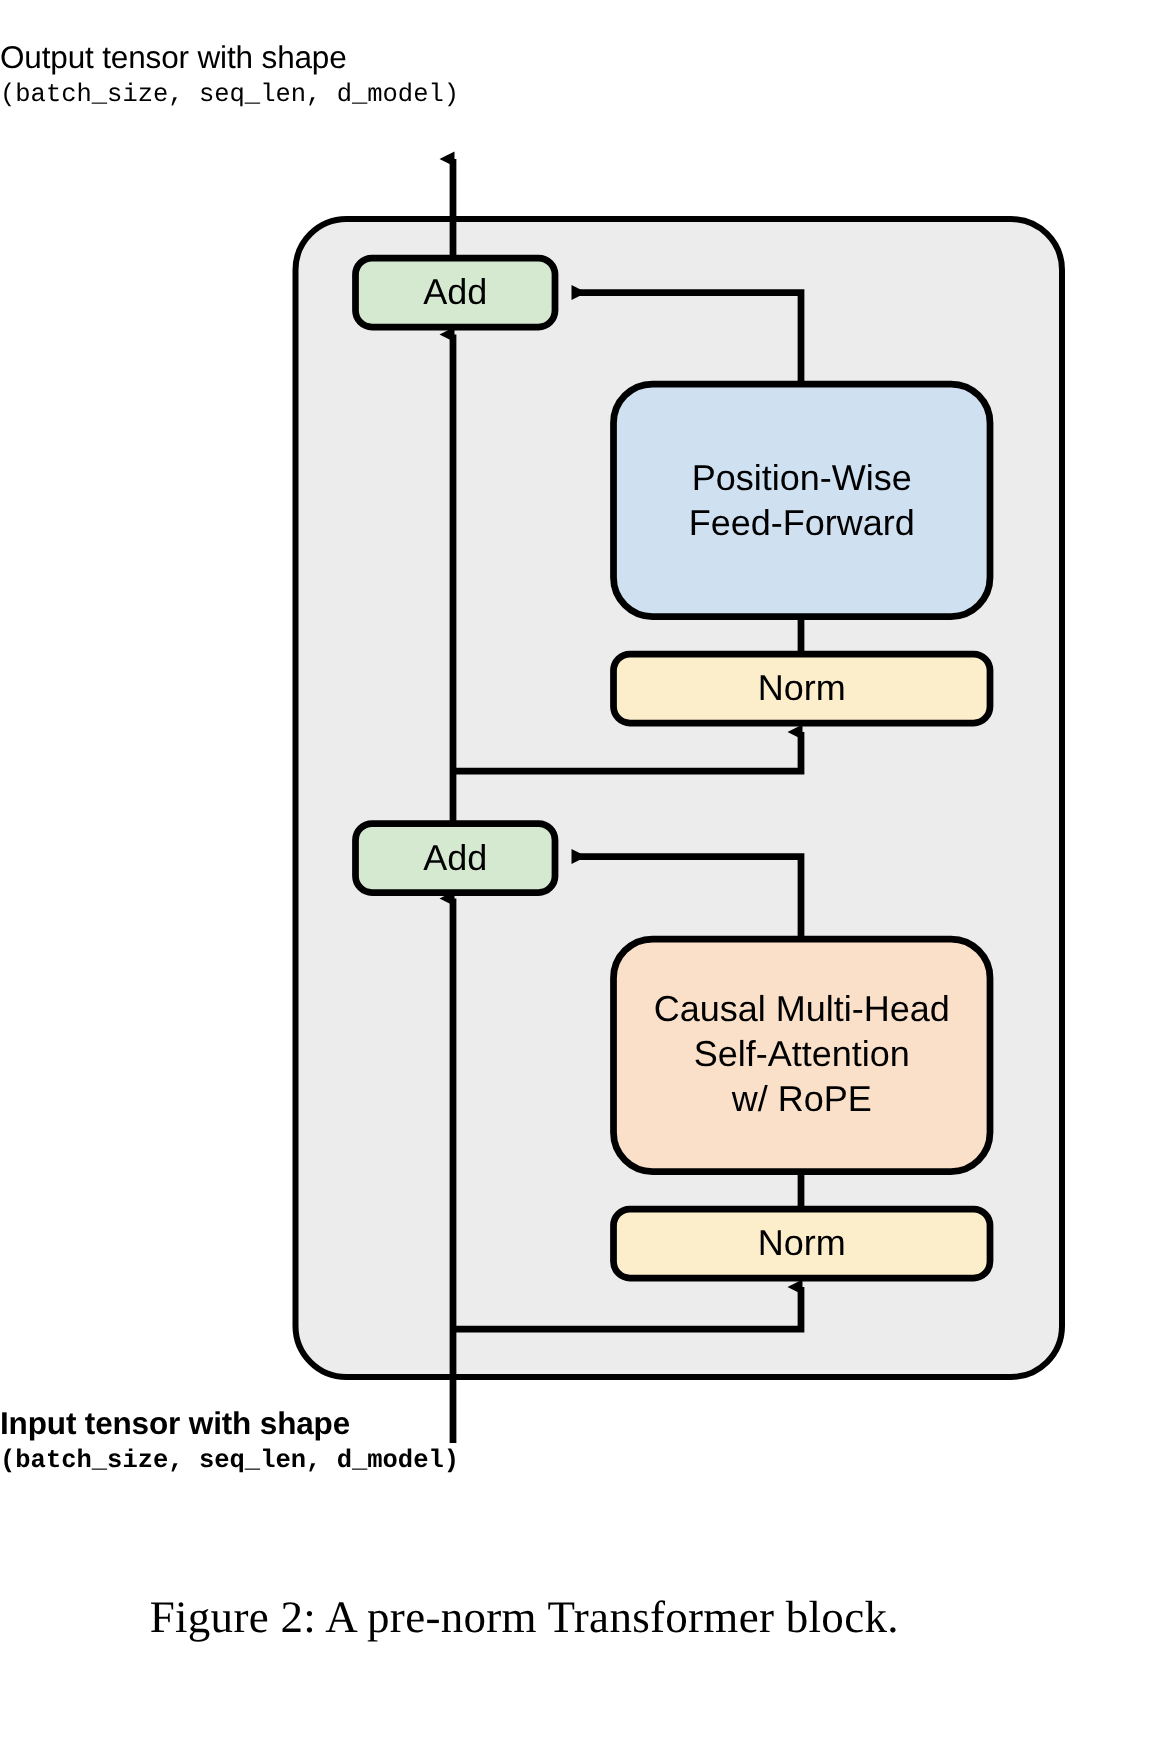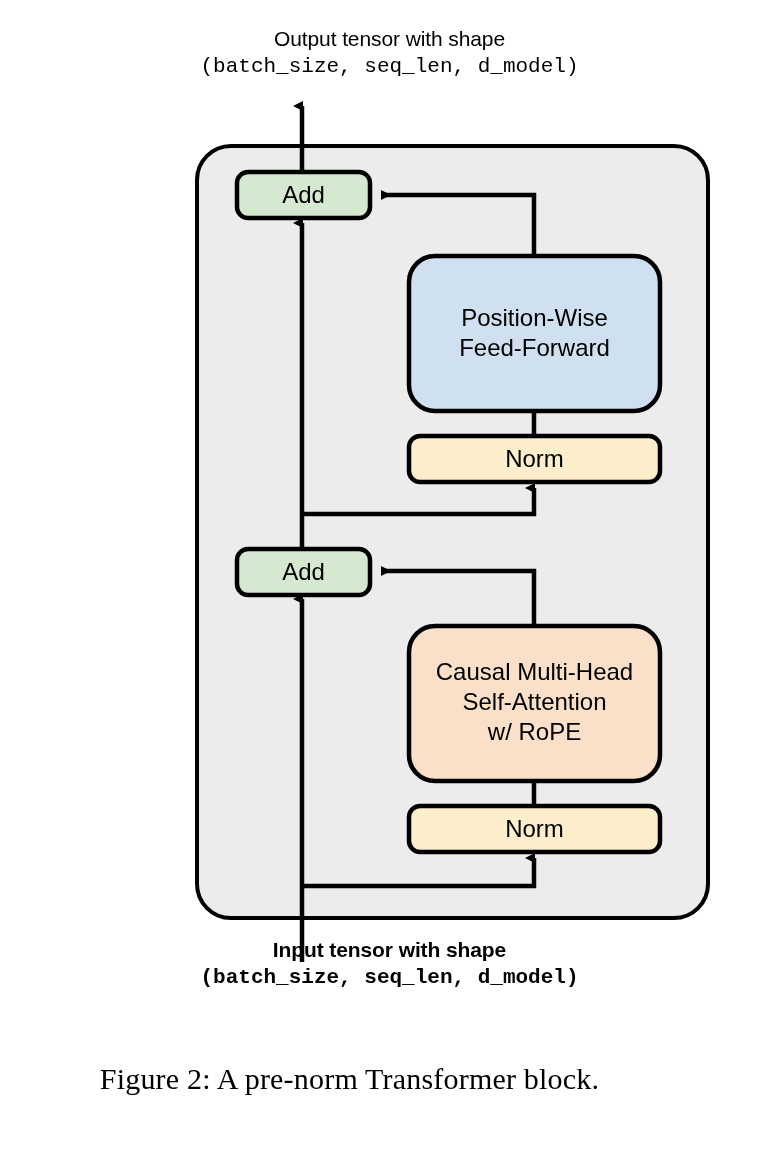--- a/index.html
+++ b/index.html
@@ -23,32 +23,32 @@
   svg.diagram {
     position: absolute;
     left: 0; top: 0;
     width: 779px;
     height: 1165px;
     display: block;
   }
   .io-label {
     position: absolute;
     width: 779px;
-    text-align: center;
+    text-align: left;
     color: #000000;
     line-height: 1.22;
   }
   .io-title {
     font-family: "Liberation Sans", sans-serif;
     font-size: 21px;
     letter-spacing: -0.1px;
   }
   .io-shape {
     font-family: "Liberation Mono", monospace;
-    font-size: 21px;
+    font-size: 17px;
     letter-spacing: 0px;
     margin-top: 2px;
   }
   #output-label { top: 26px; }
   #input-label  { top: 937px; font-weight: bold; }
   .caption {
     position: absolute;
     top: 1062px;
     width: 699px;
     text-align: center;

